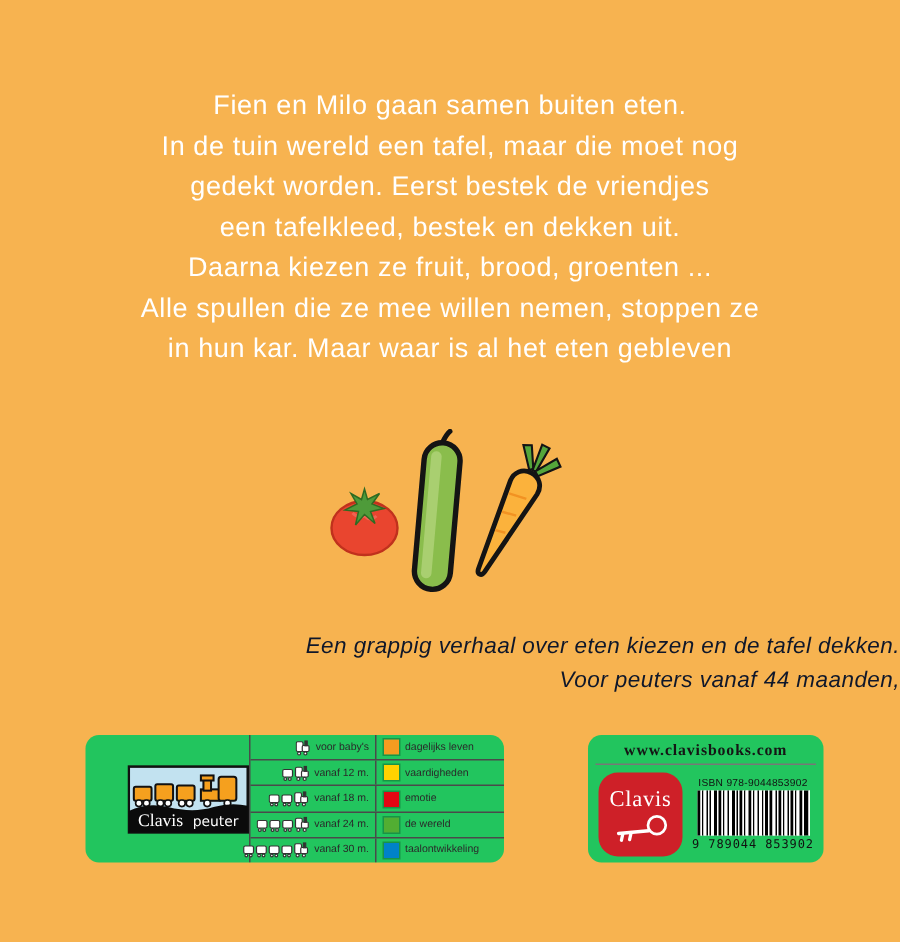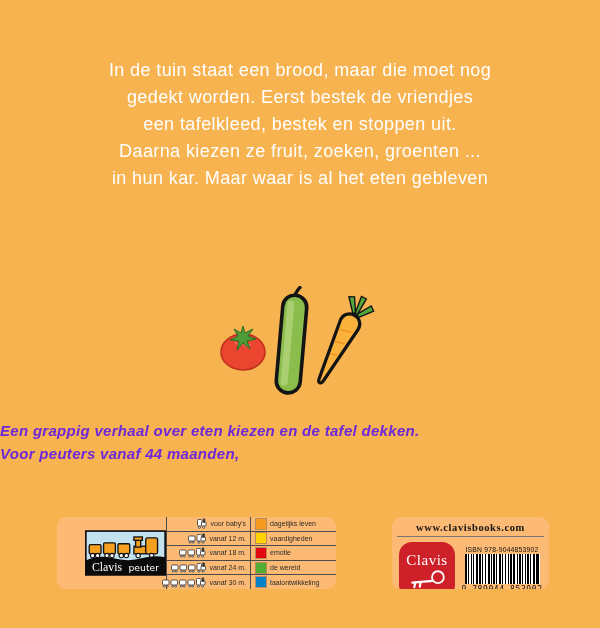--- a/index.html
+++ b/index.html
@@ -12,26 +12,26 @@
   .blurb{
     position:absolute;top:57px;left:0;right:0;
     text-align:center;color:#FFFFFF;
     font-size:18px;line-height:27px;letter-spacing:.4px;
   }
   
   .veg{position:absolute;left:193px;top:286px;width:214px;height:124px}
   
   .tagline{
     position:absolute;top:419px;left:0;right:0;
-    text-align:left;color:#6d28d9;font-style:italic;
-    font-size:15px;line-height:23px;letter-spacing:.3px;font-weight:bold;
+    text-align:right;color:#0f172a;font-style:italic;
+    font-size:15px;line-height:23px;letter-spacing:.3px;
   }
   
   .box{
-    position:absolute;top:517px;height:72px;background:#fdba74;
+    position:absolute;top:490px;height:85px;background:#22c55e;
     border-radius:9px;box-sizing:border-box;overflow:hidden;
   }
   .box-left{left:57px;width:279px;display:flex}
   .box-right{left:392px;width:157px}
   .logo-cell{
     width:110px;flex:0 0 110px;display:flex;align-items:center;justify-content:center;
     border-right:1px solid #4a4a4a;box-sizing:border-box;padding-left:28px;
   }
   .age-table{flex:1;display:flex;flex-direction:column}
   .age-row{flex:1;display:flex;align-items:stretch;border-top:1px solid #4a4a4a}
@@ -59,24 +59,26 @@
   .barcode{flex:1;display:flex;flex-direction:column;align-items:center;min-width:0}
   .isbn{font-size:6.8px;color:#111;letter-spacing:.2px;margin-bottom:1px;white-space:nowrap}
   .bars{height:30px;display:flex;align-items:stretch;background:#fff}
   .bars i{display:block;height:100%}
   .digits{font-size:8px;color:#111;letter-spacing:.6px;margin-top:1px;font-family:"DejaVu Sans Mono",monospace;white-space:nowrap}
 </style>
 </head>
 <body>
 
 <div class="blurb">
-  <div>In de tuin staat een brood, maar die moet nog</div>
+  <div>Fien en Milo gaan samen buiten eten.</div>
+  <div>In de tuin wereld een tafel, maar die moet nog</div>
   <div>gedekt worden. Eerst bestek de vriendjes</div>
-  <div>een tafelkleed, bestek en stoppen uit.</div>
-  <div>Daarna kiezen ze fruit, zoeken, groenten ...</div>
+  <div>een tafelkleed, bestek en dekken uit.</div>
+  <div>Daarna kiezen ze fruit, brood, groenten ...</div>
+  <div>Alle spullen die ze mee willen nemen, stoppen ze</div>
   <div>in hun kar. Maar waar is al het eten gebleven</div>
 </div>
 
 <svg class="veg" viewBox="0 0 214 124">
 
   <g>
     <ellipse cx="50" cy="66" rx="22" ry="18" fill="#E9452F" stroke="#C0311D" stroke-width="1.6"></ellipse>
     <path d="M42,56 Q46,60 50,58 Q54,62 58,58" fill="none" stroke="#F3796A" stroke-width="2" opacity="0.6"></path>
     <path d="M50,40 l2,7 8,-4 -5,7 8,3 -9,2 3,8 -7,-6 -6,7 2,-9 -9,-1 8,-4 -4,-7 7,4 z" fill="#4E9B3A" stroke="#2F6B22" stroke-width="1"></path>
   </g>

